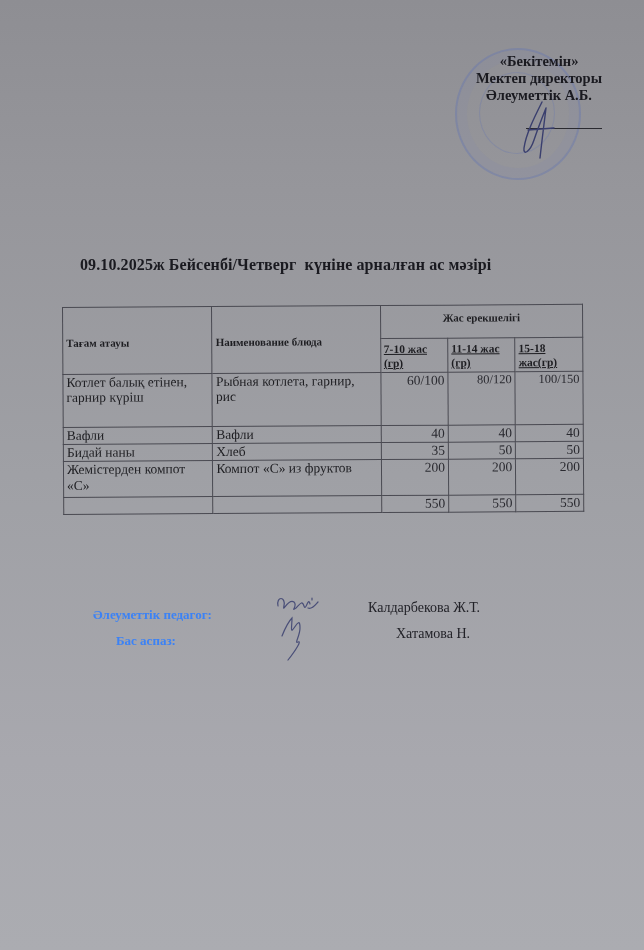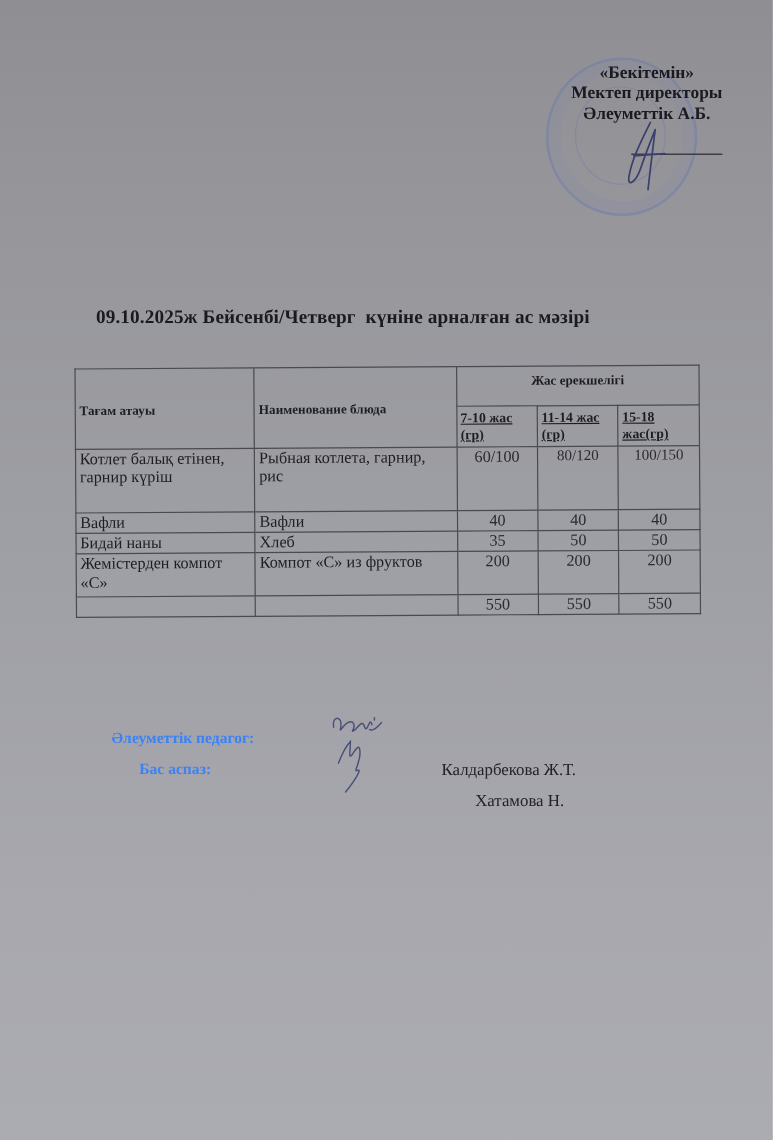--- a/index.html
+++ b/index.html
@@ -110,39 +110,38 @@
       height: 30px;
       vertical-align: top !important;
       padding-top: 3px !important;
       text-decoration: underline;
     }
     th.name-head {
       height: 56px;
       padding-top: 4px !important;
     }
     td.num {
-      text-align: center;
+      text-align: right;
       vertical-align: middle;
       color: #2a2a30;
     }
     .row-tall td { height: 52px; line-height: 15px; }
     .row-single td { height: 16px; line-height: 16px; }
     .row-double td { height: 35px; line-height: 16px; }
     .row-total td { height: 16px; line-height: 16px; }
     .sig-label {
       position: absolute;
       font-weight: bold;
       font-size: 13px;
       color: #3b82f6;
     }
     .sig-name {
       position: absolute;
       font-size: 14px;
       color: #222228;
-      margin-top: 35px;
     }
     .staff-signature {
       position: absolute;
       left: 272px;
       top: 592px;
       width: 50px;
       height: 72px;
     }
   </style>
 </head>

